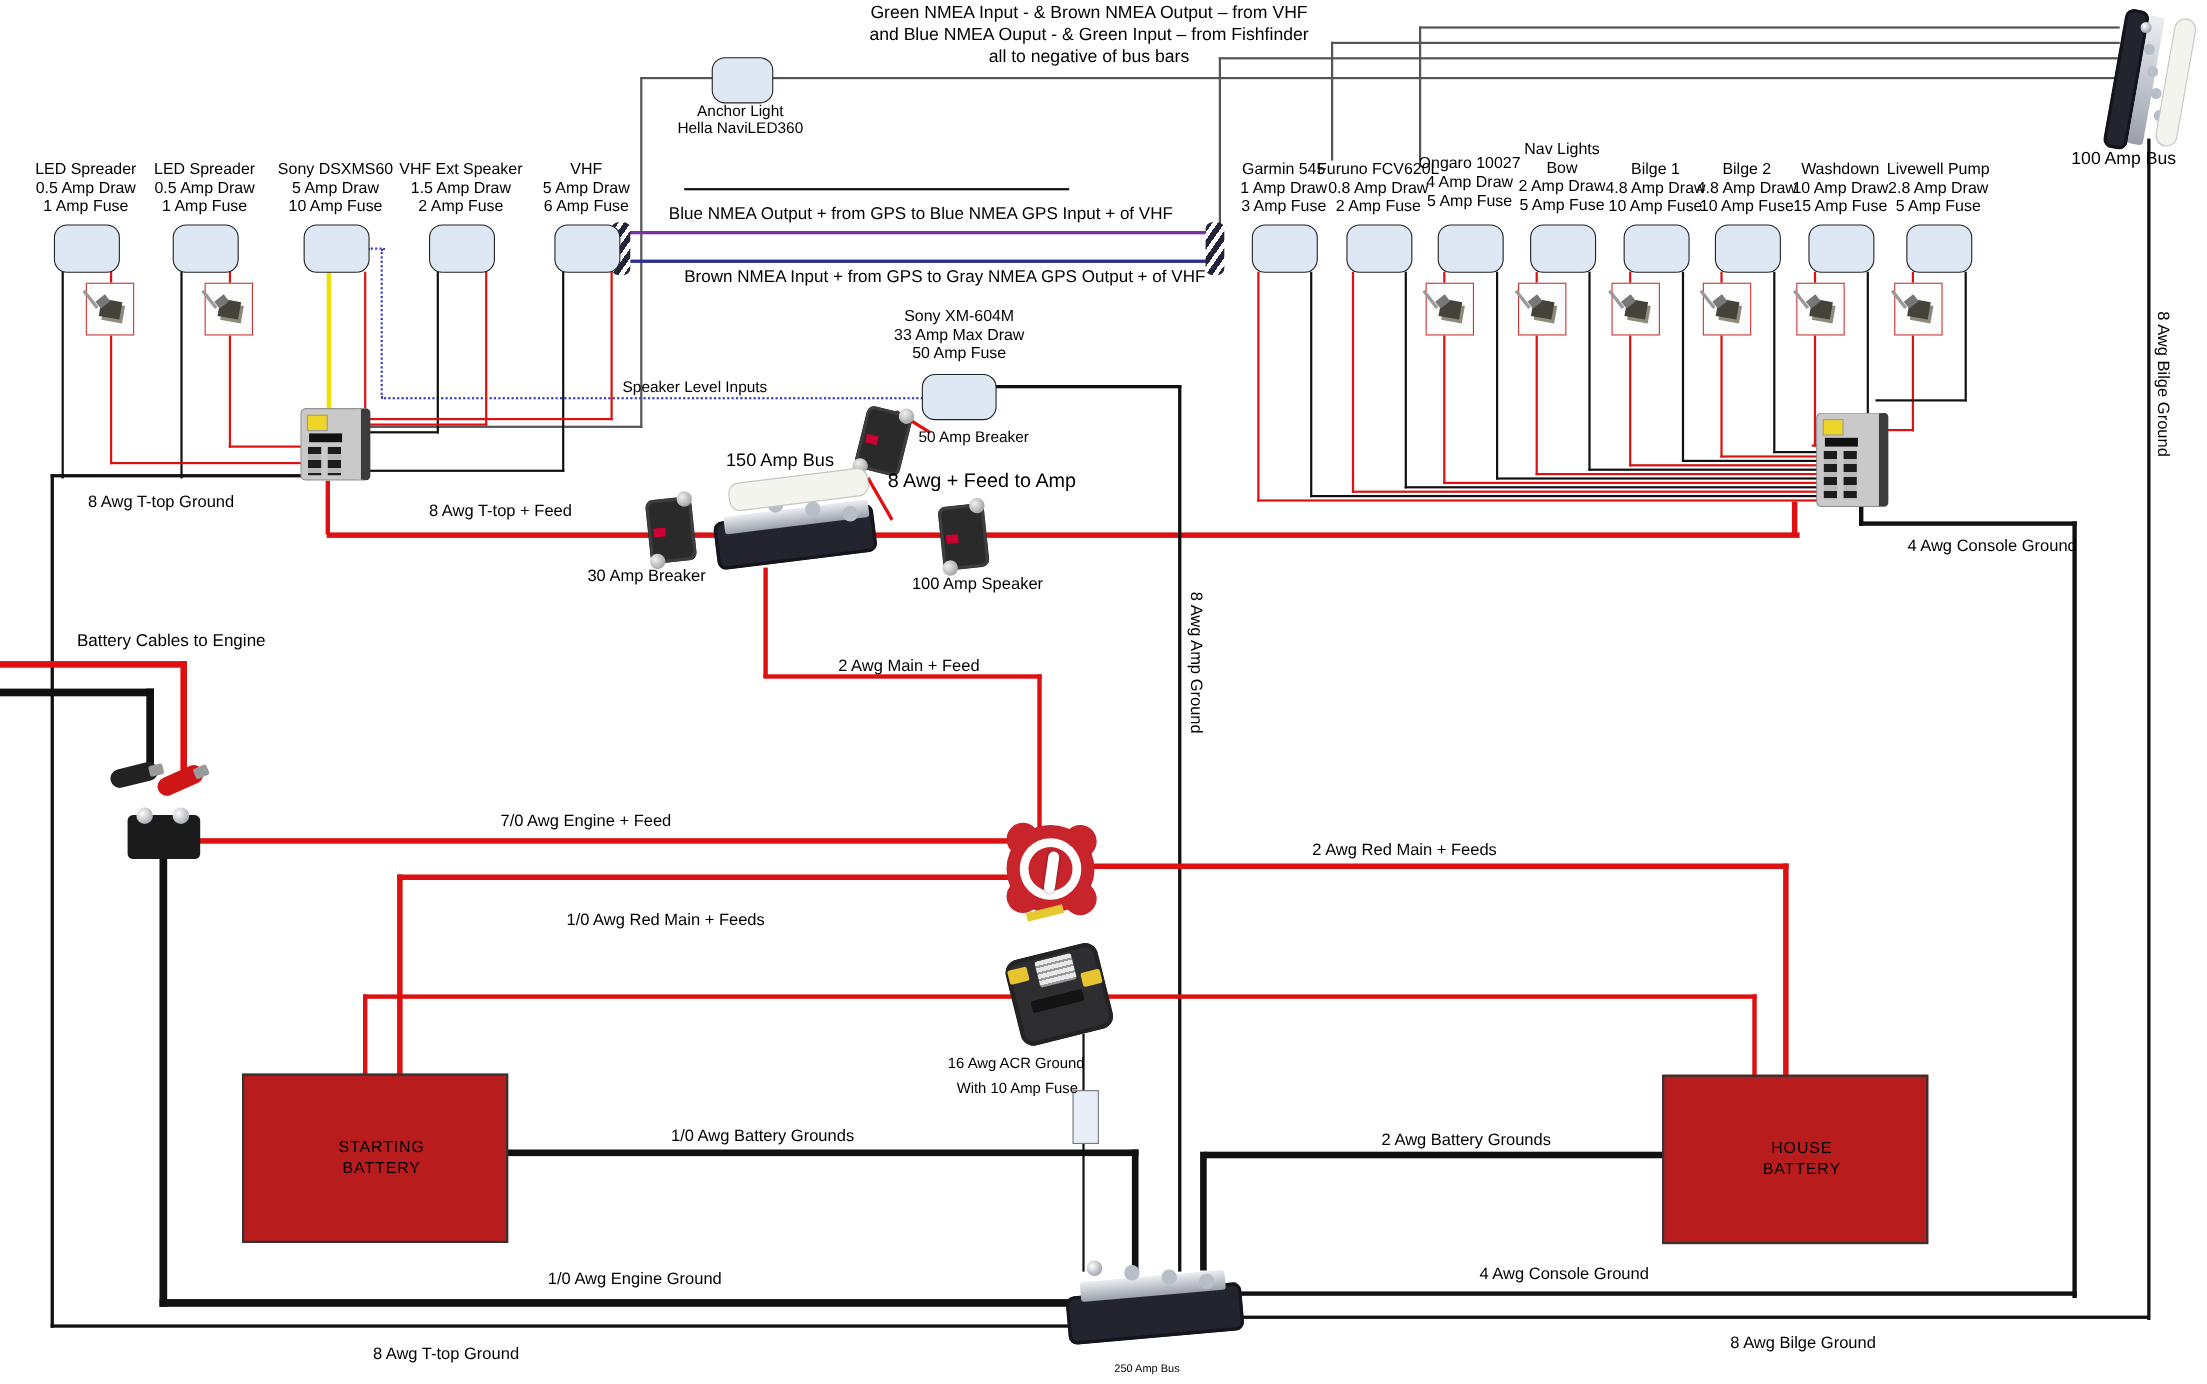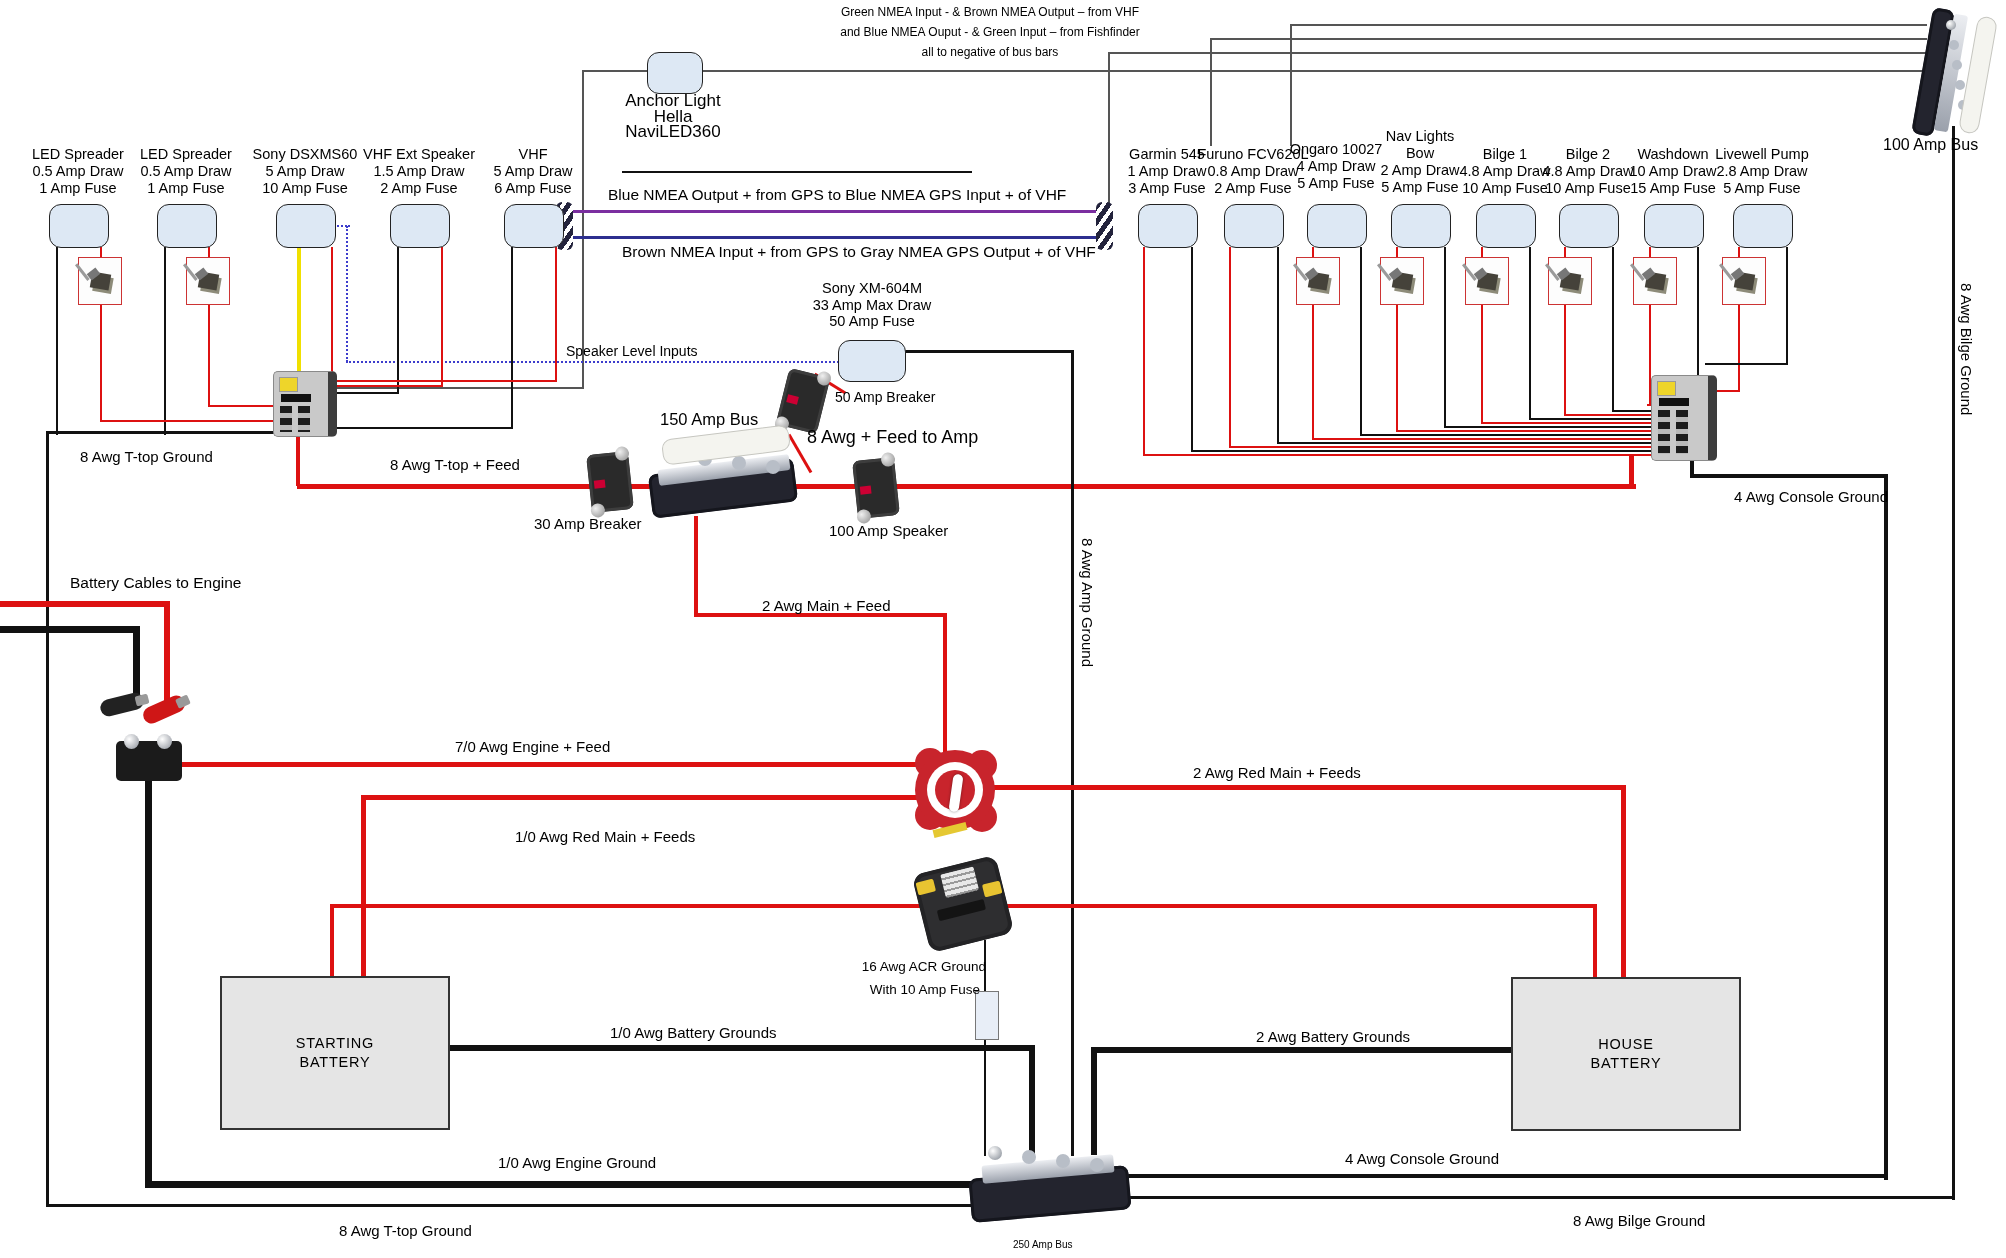--- a/index.html
+++ b/index.html
@@ -2,28 +2,28 @@
 <html><head>
 <meta charset="utf-8">
 <style>
   html,body{margin:0;padding:0;background:#fff;}
   .stage{position:relative;width:2006px;height:1258px;background:#ffffff;overflow:hidden;
          font-family:"Liberation Sans",sans-serif;color:#000;}
   
   .lbl{position:absolute;font-size:15px;line-height:18px;white-space:nowrap;}
   .ml{white-space:pre-line;}
   .ctr{text-align:center;}
-  .note{font-size:12px;line-height:20px;}
+  .note{font-size:16px;line-height:20px;}
   .vlbl{position:absolute;writing-mode:vertical-rl;font-size:15px;white-space:nowrap;}
   .devlbl{position:absolute;width:124px;text-align:center;font-size:14.5px;line-height:17px;white-space:pre-line;}
   
   .devbox{position:absolute;width:58px;height:42px;background:#dde8f4;border:1.6px solid #222;border-radius:12px;}
-  .bat{position:absolute;width:226px;height:150px;background:#e5e5e5;border:2px solid #333;
+  .bat{position:absolute;width:226px;height:150px;background:#b91c1c;border:2px solid #333;
        display:flex;align-items:center;justify-content:center;text-align:center;
-       font-size:14.5px;letter-spacing:.8px;line-height:19px;white-space:pre-line;}
+       font-size:14.5px;letter-spacing:.8px;line-height:19px;white-space:pre-line;padding-left:12px;}
   
   .w{position:absolute;background:#111;}
   .wr{background:#dd1111;}
   .wg{background:#555;}
   .wy{background:#f0e000;}
   .wv{background:#7b2fa0;}
   .wb{background:#2d2f8f;}
   .dh{position:absolute;height:0;border-top:2px dotted #3d3dcc;}
   .dv{position:absolute;width:0;border-left:2px dotted #3d3dcc;}
   
@@ -198,21 +198,21 @@
   <div class="w" style="left:1095px;top:1047px;width:418px;height:6px"></div>
   <div class="w" style="left:1091px;top:1047px;width:6px;height:108px"></div>
 
   <div class="lbl ml ctr note" style="left:640px;top:2px;width:700px">Green NMEA Input - &amp; Brown NMEA Output – from VHF
 and Blue NMEA Ouput - &amp; Green Input – from Fishfinder
 all to negative of bus bars</div>
   <div class="lbl" style="left:608px;top:186px;font-size:15.5px">Blue NMEA Output + from GPS to Blue NMEA GPS Input + of VHF</div>
   <div class="lbl" style="left:622px;top:243px;font-size:15.5px">Brown NMEA Input + from GPS to Gray NMEA GPS Output + of VHF</div>
 
   <div class="devbox" style="left:647px;top:52px;width:54px;height:40px"></div>
-  <div class="lbl ml ctr" style="left:612px;top:93px;width:122px;font-size:17px;line-height:15.5px">Anchor Light
+  <div class="lbl ml ctr" style="left:612px;top:93px;width:122px;font-size:14px;line-height:15.5px">Anchor Light
 Hella NaviLED360</div>
 
   <div class="devlbl" style="left:16px;top:146px">LED Spreader
 0.5 Amp Draw
 1 Amp Fuse</div>
   <div class="devbox" style="left:49px;top:204px"></div>
   <div class="devlbl" style="left:124px;top:146px">LED Spreader
 0.5 Amp Draw
 1 Amp Fuse</div>
   <div class="devbox" style="left:157px;top:204px"></div>

